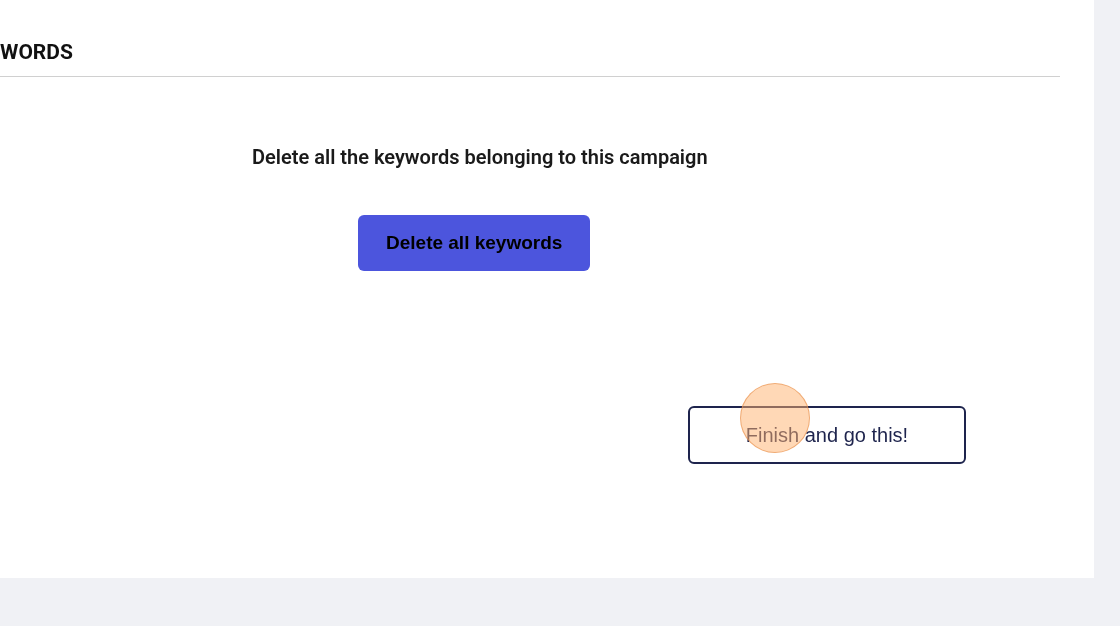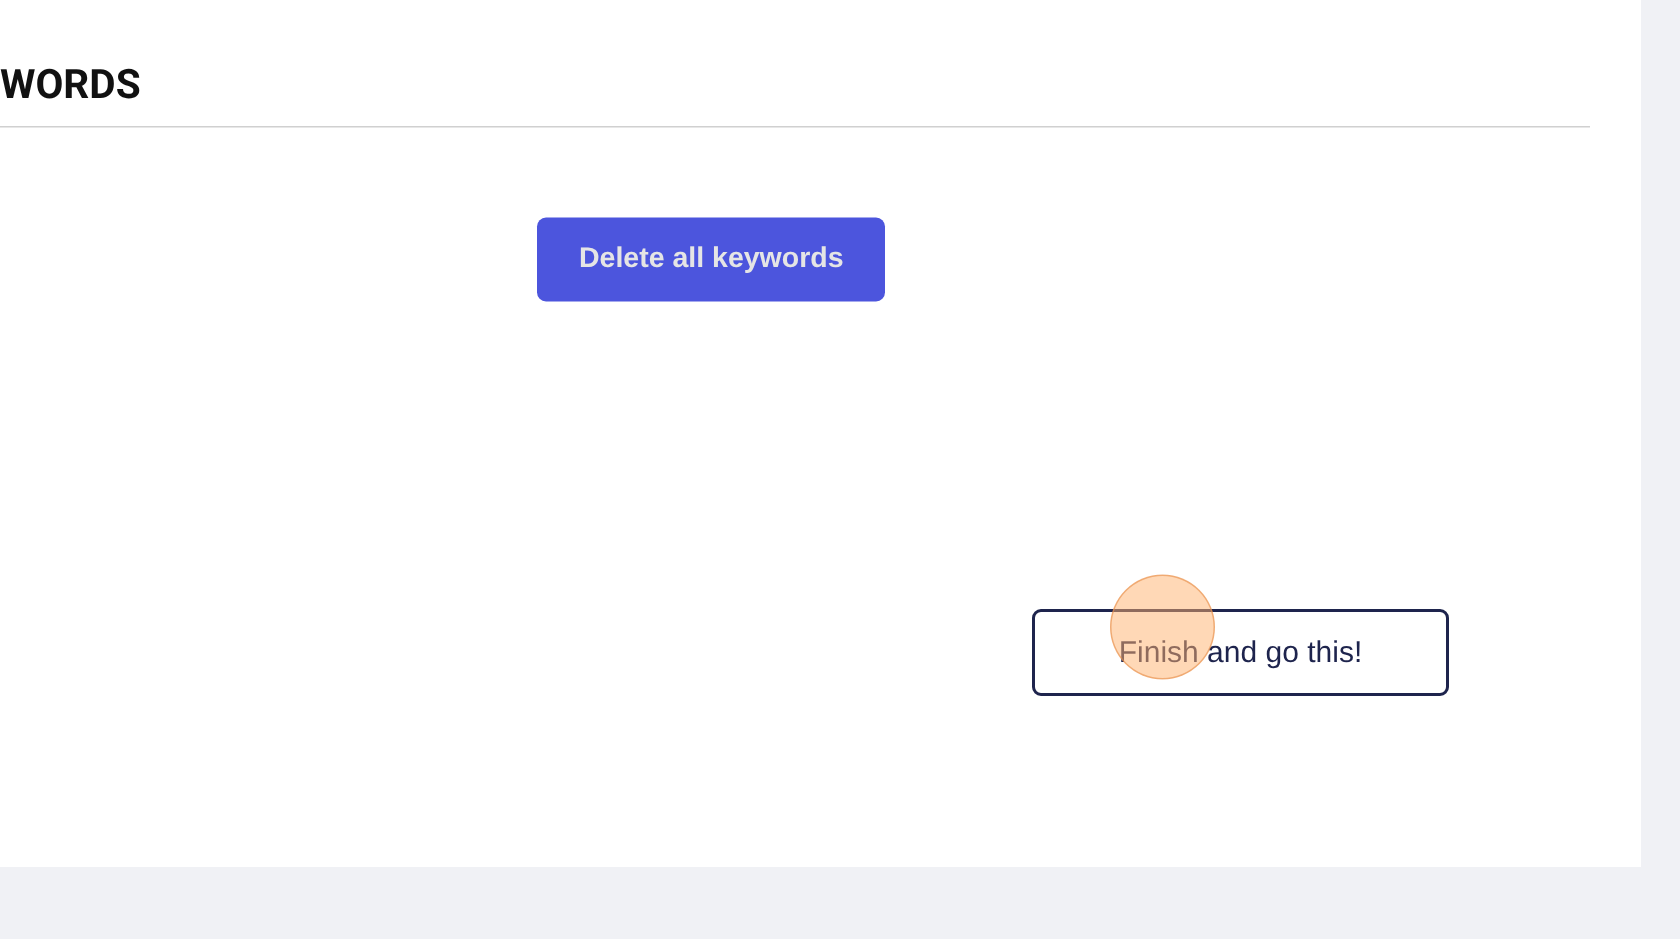--- a/index.html
+++ b/index.html
@@ -26,21 +26,21 @@
     }
     
     .tab-header {
       position: absolute;
       top: 40px;
       left: 0;
       right: 0;
     }
     
     .tab-label {
-      font-size: 27px;
+      font-size: 21px;
       font-weight: 700;
       color: #111;
       padding-left: 0;
       padding-bottom: 8px;
       display: inline-block;
     }
     
     .tab-divider {
       height: 1px;
       background: #d0d0d0;
@@ -58,21 +58,21 @@
     
     .delete-description {
       font-size: 20px;
       font-weight: 600;
       color: #1a1a1a;
       margin-bottom: 46px;
     }
     
     .delete-button {
       background: #4c55dd;
-      color: #e5e5e5;
+      color: #000000;
       border: none;
       font-size: 19px;
       font-weight: 700;
       padding: 17px 28px;
       border-radius: 6px;
       cursor: pointer;
       margin-left: 106px;
     }
     
     .finish-button {
@@ -110,20 +110,21 @@
 <body>
 
 <div class="main-panel">
 
   <div class="tab-header">
     <span class="tab-label">WORDS</span>
     <div class="tab-divider"></div>
   </div>
 
   <div class="content-area">
+    <div class="delete-description">Delete all the keywords belonging to this campaign</div>
     
     <button class="delete-button">Delete all keywords</button>
   </div>
 
   <button class="finish-button">Finish and go this!</button>
 
   <div class="highlight-circle"></div>
 
 </div>
 

